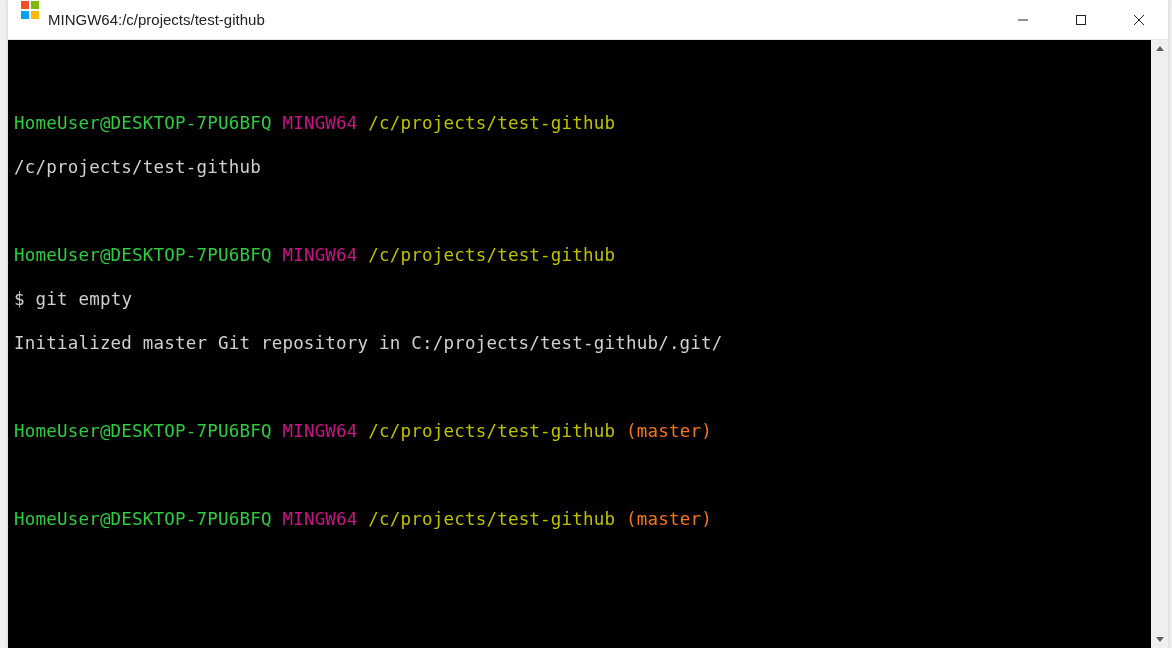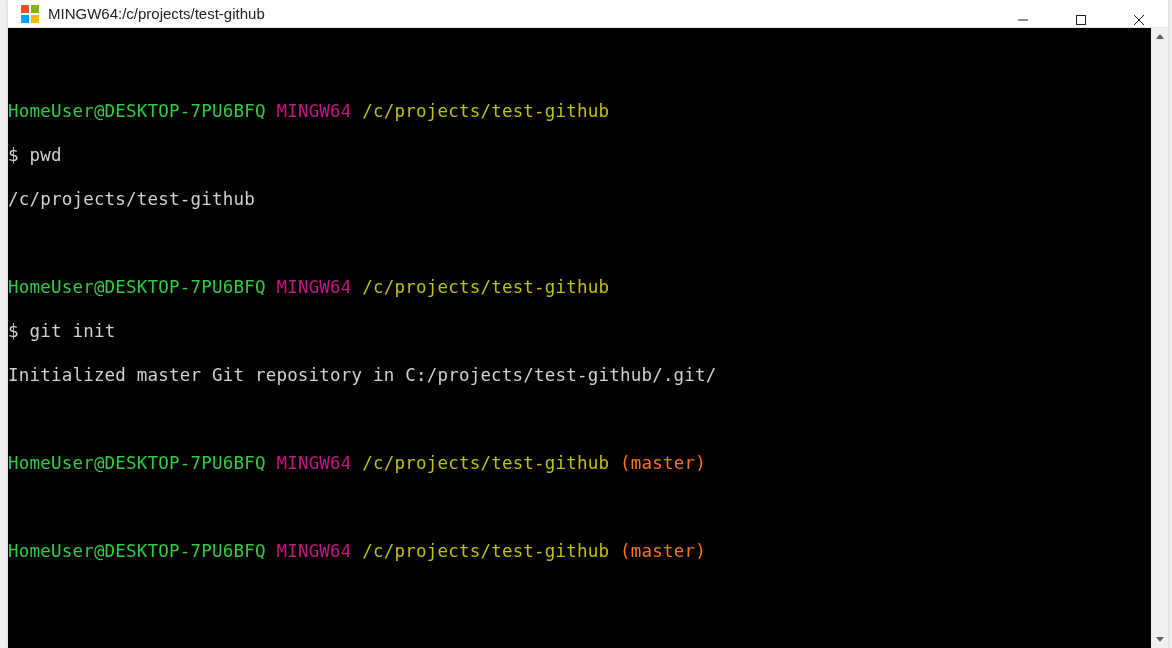--- a/index.html
+++ b/index.html
@@ -16,23 +16,23 @@
       left: 8px;
       top: 0;
       width: 1160px;
       height: 648px;
       background: #fff;
       display: flex;
       flex-direction: column;
       box-shadow: 0 0 4px rgba(0,0,0,0.15);
     }
     .titlebar {
-      height: 28px;
+      height: 40px;
       display: flex;
-      align-items: center;
+      align-items: flex-start;
       background: #fff;
       border-bottom: 1px solid #e8e8e8;
       flex-shrink: 0;
     }
     .titlebar-icon {
       width: 20px;
       height: 20px;
       margin-left: 12px;
       margin-right: 8px;
       display: flex;
@@ -60,21 +60,21 @@
     }
     .terminal-area {
       flex: 1;
       display: flex;
       background: #000;
       overflow: hidden;
     }
     .terminal {
       flex: 1;
       background: #000;
-      padding: 6px 6px 6px 0;
+      padding: 6px 6px 6px 6px;
       font-family: "Lucida Console", Consolas, monospace;
       font-size: 17.5px;
       line-height: 22px;
       color: #d0d0d0;
       white-space: pre;
       overflow: hidden;
       letter-spacing: 0.2px;
     }
     .scrollbar {
       width: 17px;
@@ -134,25 +134,24 @@
             <line x1="11" y1="1" x2="1" y2="11" stroke="currentColor" stroke-width="1"></line>
           </svg>
       </div>
     </div>
   </div>
 
   <div class="terminal-area">
     <div class="terminal">
 <span class="ln"></span>
 <span class="ln"><span class="u">HomeUser@DESKTOP-7PU6BFQ</span> <span class="m">MINGW64</span> <span class="p">/c/projects/test-github</span></span>
-<span class="ln"><span class="w">$</span> <span class="w">pwd</span></span>
 <span class="ln"><span class="w">/c/projects/test-github</span></span>
 <span class="ln"></span>
 <span class="ln"><span class="u">HomeUser@DESKTOP-7PU6BFQ</span> <span class="m">MINGW64</span> <span class="p">/c/projects/test-github</span></span>
-<span class="ln"><span class="w">$</span> <span class="w">git init</span></span>
+<span class="ln"><span class="w">$</span> <span class="w">git empty</span></span>
 <span class="ln"><span class="w">Initialized master Git repository in C:/projects/test-github/.git/</span></span>
 <span class="ln"></span>
 <span class="ln"><span class="u">HomeUser@DESKTOP-7PU6BFQ</span> <span class="m">MINGW64</span> <span class="p">/c/projects/test-github</span> <span class="b">(master)</span></span>
 <span class="ln"></span>
 <span class="ln"><span class="u">HomeUser@DESKTOP-7PU6BFQ</span> <span class="m">MINGW64</span> <span class="p">/c/projects/test-github</span> <span class="b">(master)</span></span>
 
 
 
 
 

